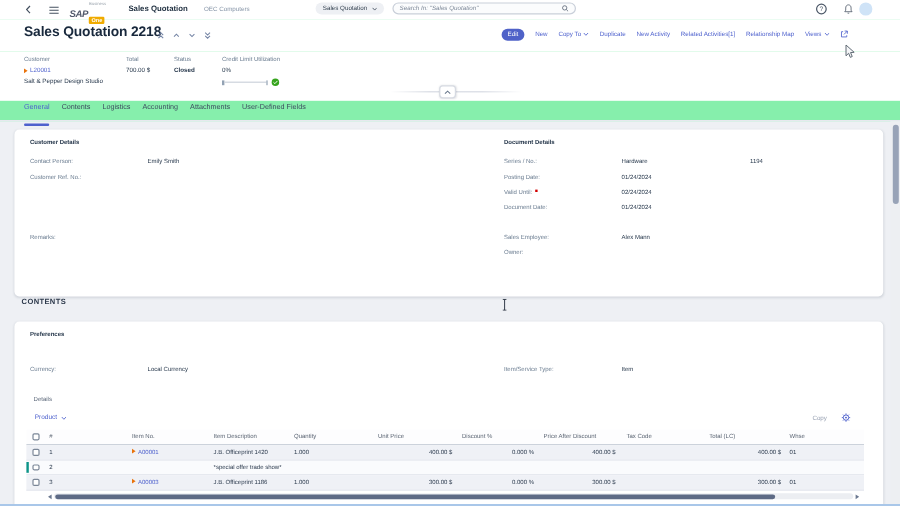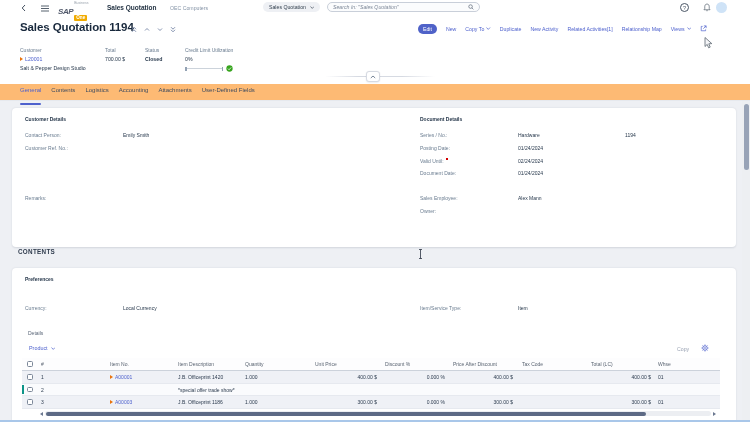--- a/index.html
+++ b/index.html
@@ -1,18 +1,18 @@
 <!DOCTYPE html>
 <html><head>
 <meta charset="utf-8">
 <style>
   * { margin:0; padding:0; box-sizing:border-box; }
   html,body { width:750px; height:422px; overflow:hidden; }
   body { font-family:"Liberation Sans", sans-serif; background:#eef0f4; }
-  .screen { position:relative; width:750px; height:422px; background:#fdba74; overflow:hidden;padding-left:16px; }
+  .screen { position:relative; width:750px; height:422px; background:#86efac; overflow:hidden;padding-left:16px; }
 
   
   .shellbar { position:absolute; top:0; left:0; width:100%; height:16px; background:#fff; z-index:6; }
   .shellbar > * { position:absolute; }
   .icon-btn { display:flex; align-items:center; justify-content:center; cursor:pointer; }
   .back { left:19px; top:4px; width:8px; height:8px; }
   .menu { left:41px; top:5px; width:8px; height:7px; }
   .logo { left:58px; top:2px; display:flex; align-items:center; gap:1px; }
   .logo .sap { font-size:8px; font-weight:bold; font-style:italic; color:#51596b; letter-spacing:-0.4px; }
   .logo .b1 { display:inline-block; line-height:1; }
@@ -176,21 +176,21 @@
     <span class="bell icon-btn">
       <svg width="8" height="9" viewBox="0 0 10 11">
           <path d="M5 1.2 C3.2 1.2 2.2 2.6 2.2 4.5 L2.2 6.8 L1.2 8.3 L8.8 8.3 L7.8 6.8 L7.8 4.5 C7.8 2.6 6.8 1.2 5 1.2 Z" fill="none" stroke="#44505f" stroke-width="0.8"></path>
           <path d="M4 9.3 a1 1 0 0 0 2 0 Z" fill="#44505f"></path>
         </svg>
     </span>
     <span class="avatar"></span>
   </div>
 
   <div class="title-row">
-    <h1 class="page-title">Sales Quotation 1194</h1>
+    <h1 class="page-title">Sales Quotation 2218</h1>
     <div class="rec-nav">
       <span>
           <svg width="6" height="7" viewBox="0 0 6 7">
             <path d="M1 3.2 L3 1.2 L5 3.2 M1 5.8 L3 3.8 L5 5.8" stroke="#7585a5" stroke-width="0.9" fill="none"></path>
           </svg>
         </span>
       <span>
           <svg width="6" height="5" viewBox="0 0 6 5">
             <path d="M1 3.5 L3 1.5 L5 3.5" stroke="#7585a5" stroke-width="0.9" fill="none"></path>
           </svg>

